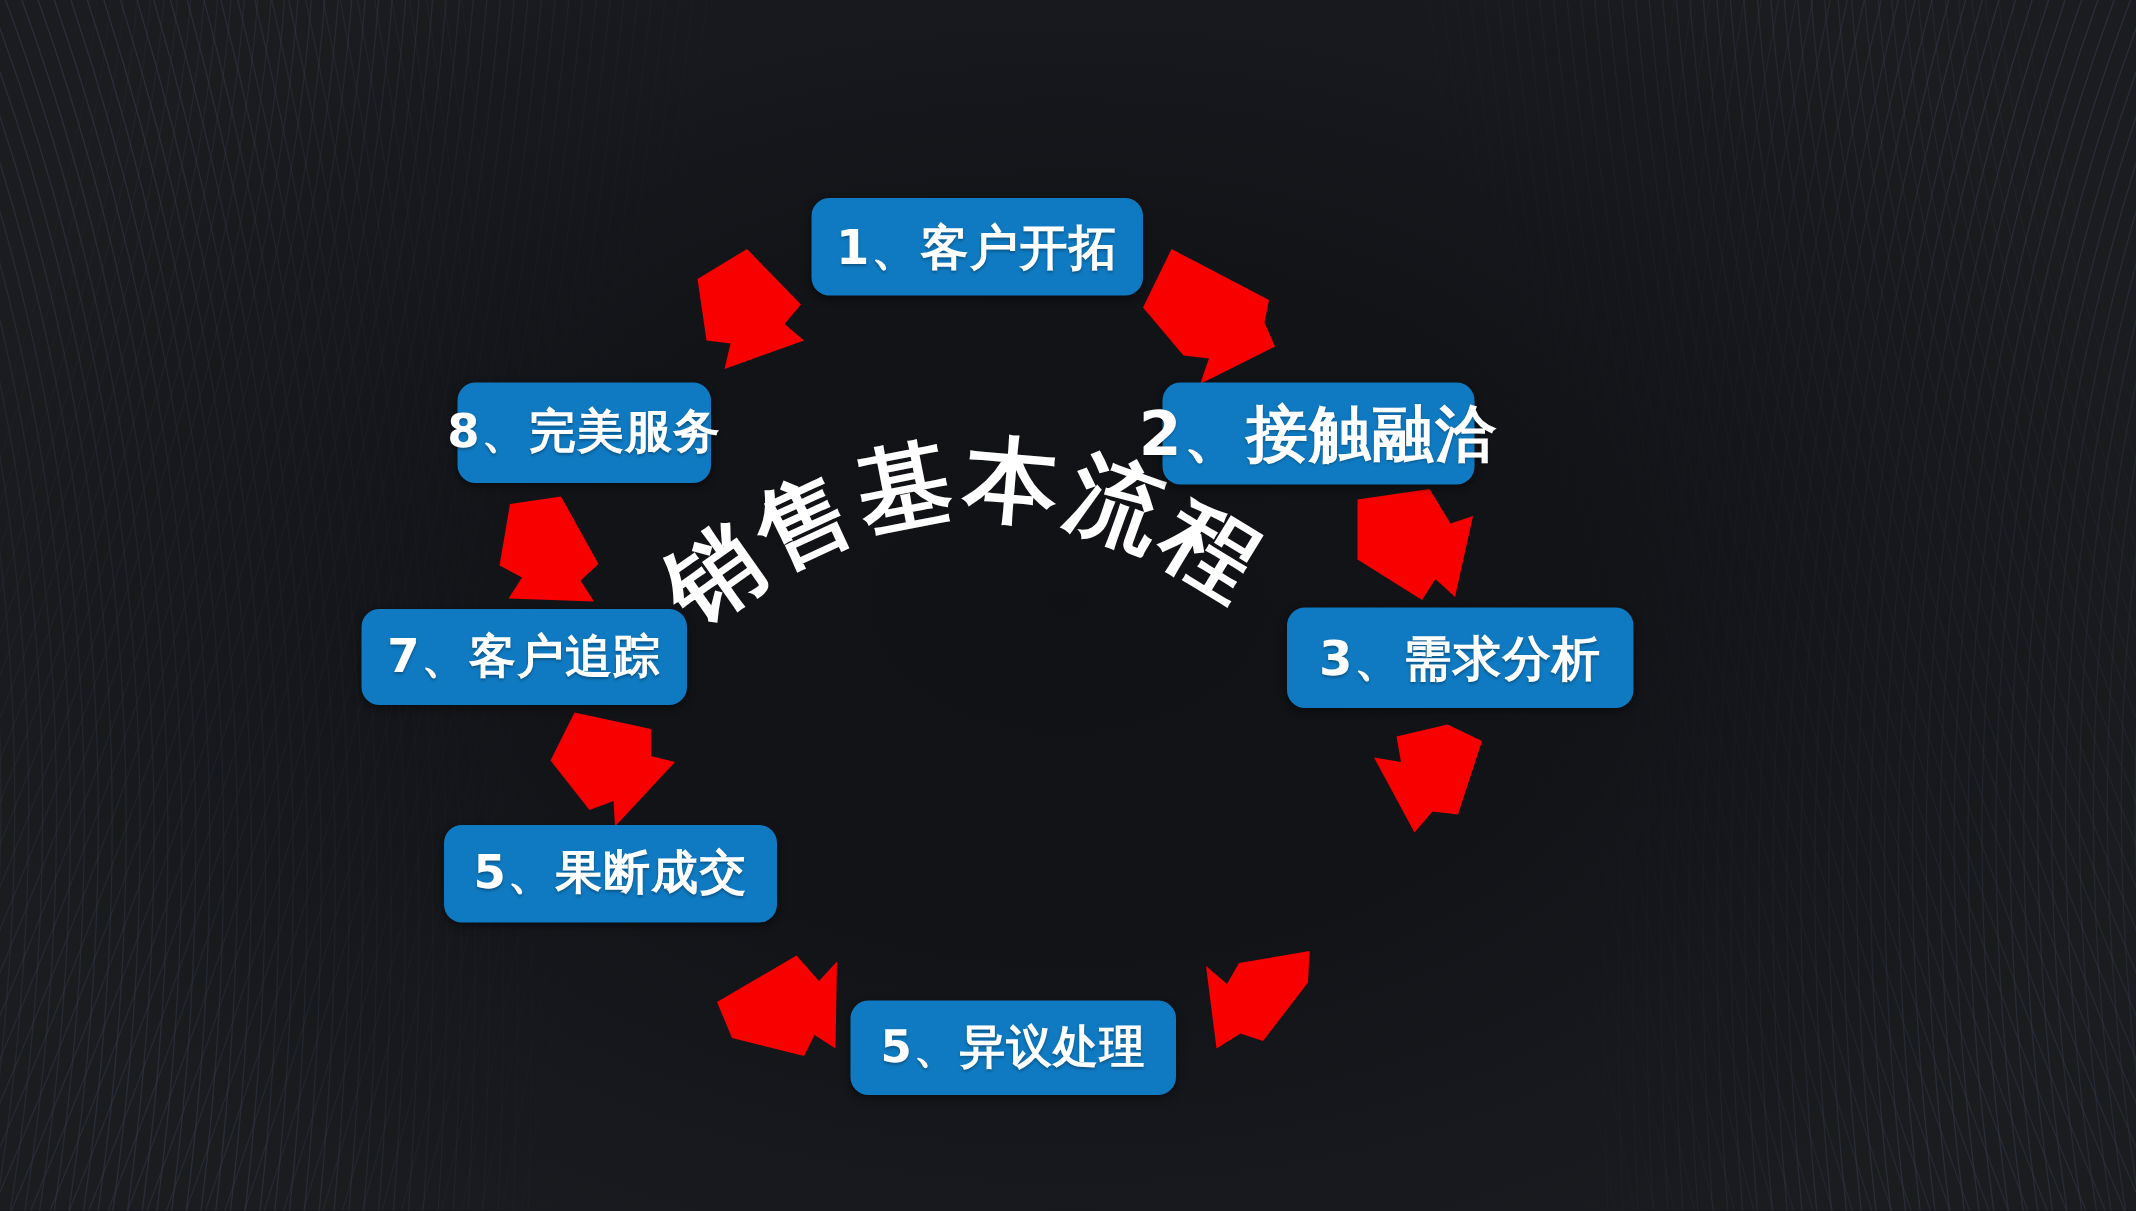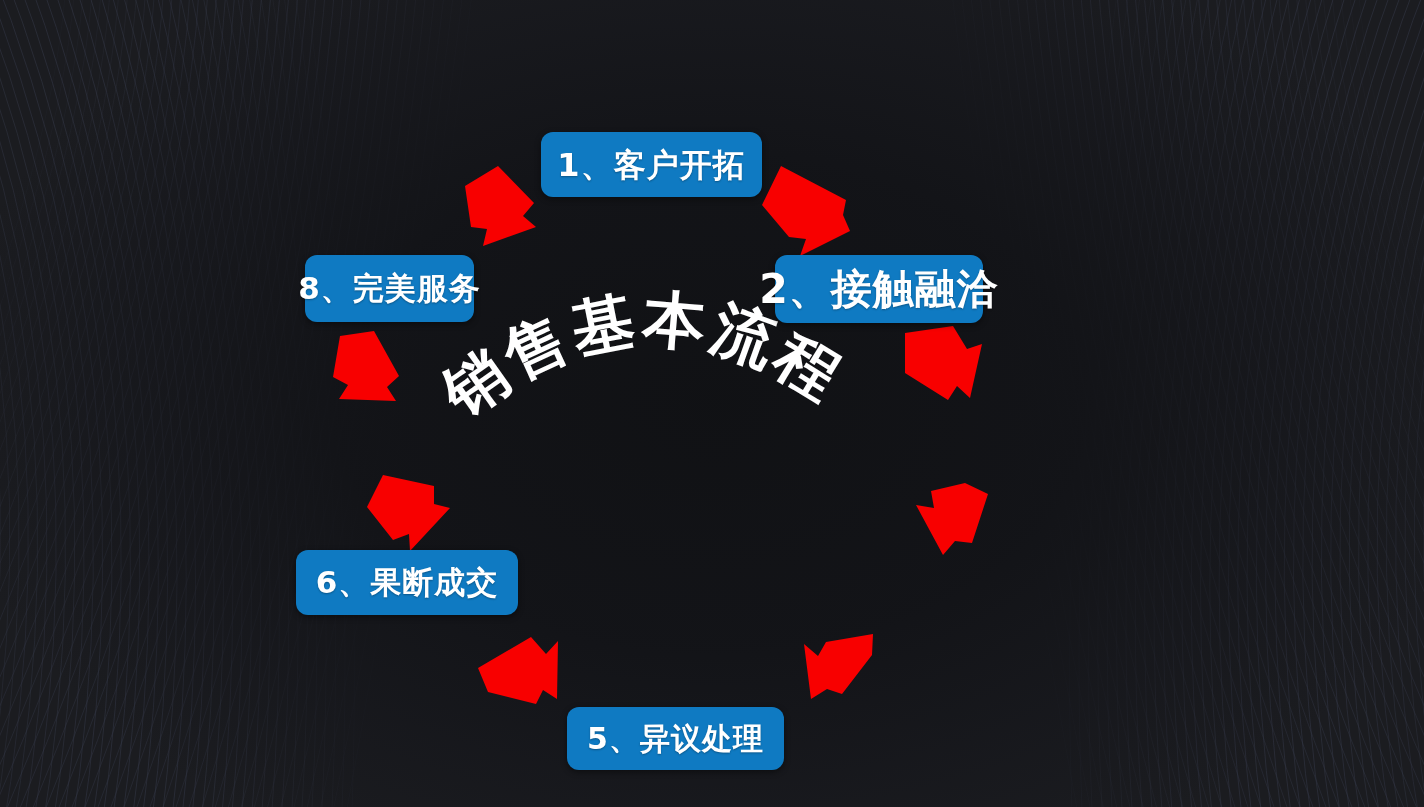--- a/index.html
+++ b/index.html
@@ -58,21 +58,21 @@
   .node-label {
     display: block;
     line-height: 1;
     text-align: center;
   }
 
   .n1 { left: 541px; top: 132px; width: 221px; height: 65px; font-size: 32px; }
   .n2 { left: 775px; top: 255px; width: 208px; height: 68px; font-size: 41px; }
   .n3 { left: 858px; top: 405px; width: 231px; height: 67px; font-size: 32px; }
   .n4 { left: 751px; top: 548px; width: 209px; height: 64px; font-size: 30px; }
-  .n5 { left: 567px; top: 667px; width: 217px; height: 63px; font-size: 30px; margin-top: 40px; }
+  .n5 { left: 567px; top: 667px; width: 217px; height: 63px; font-size: 30px; }
   .n6 { left: 296px; top: 550px; width: 222px; height: 65px; font-size: 31px; }
   .n7 { left: 241px; top: 406px; width: 217px; height: 64px; font-size: 31px; }
   .n8 { left: 305px; top: 255px; width: 169px; height: 67px; font-size: 31px; }
 
   
   .arrows {
     position: absolute;
     inset: 0;
     width: 100%;
     height: 100%;
@@ -342,23 +342,29 @@
       <textPath href="#titleArc" xlink:href="#titleArc" startOffset="50%" text-anchor="middle">销售基本流程</textPath>
     </text>
   </svg>
 
   <div class="node n1">
     <span class="node-label">1、客户开拓</span>
   </div>
   <div class="node n2">
     <span class="node-label">2、接触融洽</span>
   </div>
+  <div class="node n3">
+    <span class="node-label">3、需求分析</span>
+  </div>
   <div class="node n5">
     <span class="node-label">5、异议处理</span>
   </div>
   <div class="node n6">
-    <span class="node-label">6、果断成交</span>
+    <span class="node-label">5、果断成交</span>
+  </div>
+  <div class="node n7">
+    <span class="node-label">7、客户追踪</span>
   </div>
   <div class="node n8">
     <span class="node-label">8、完美服务</span>
   </div>
 
 </div>
 
 </body></html>

